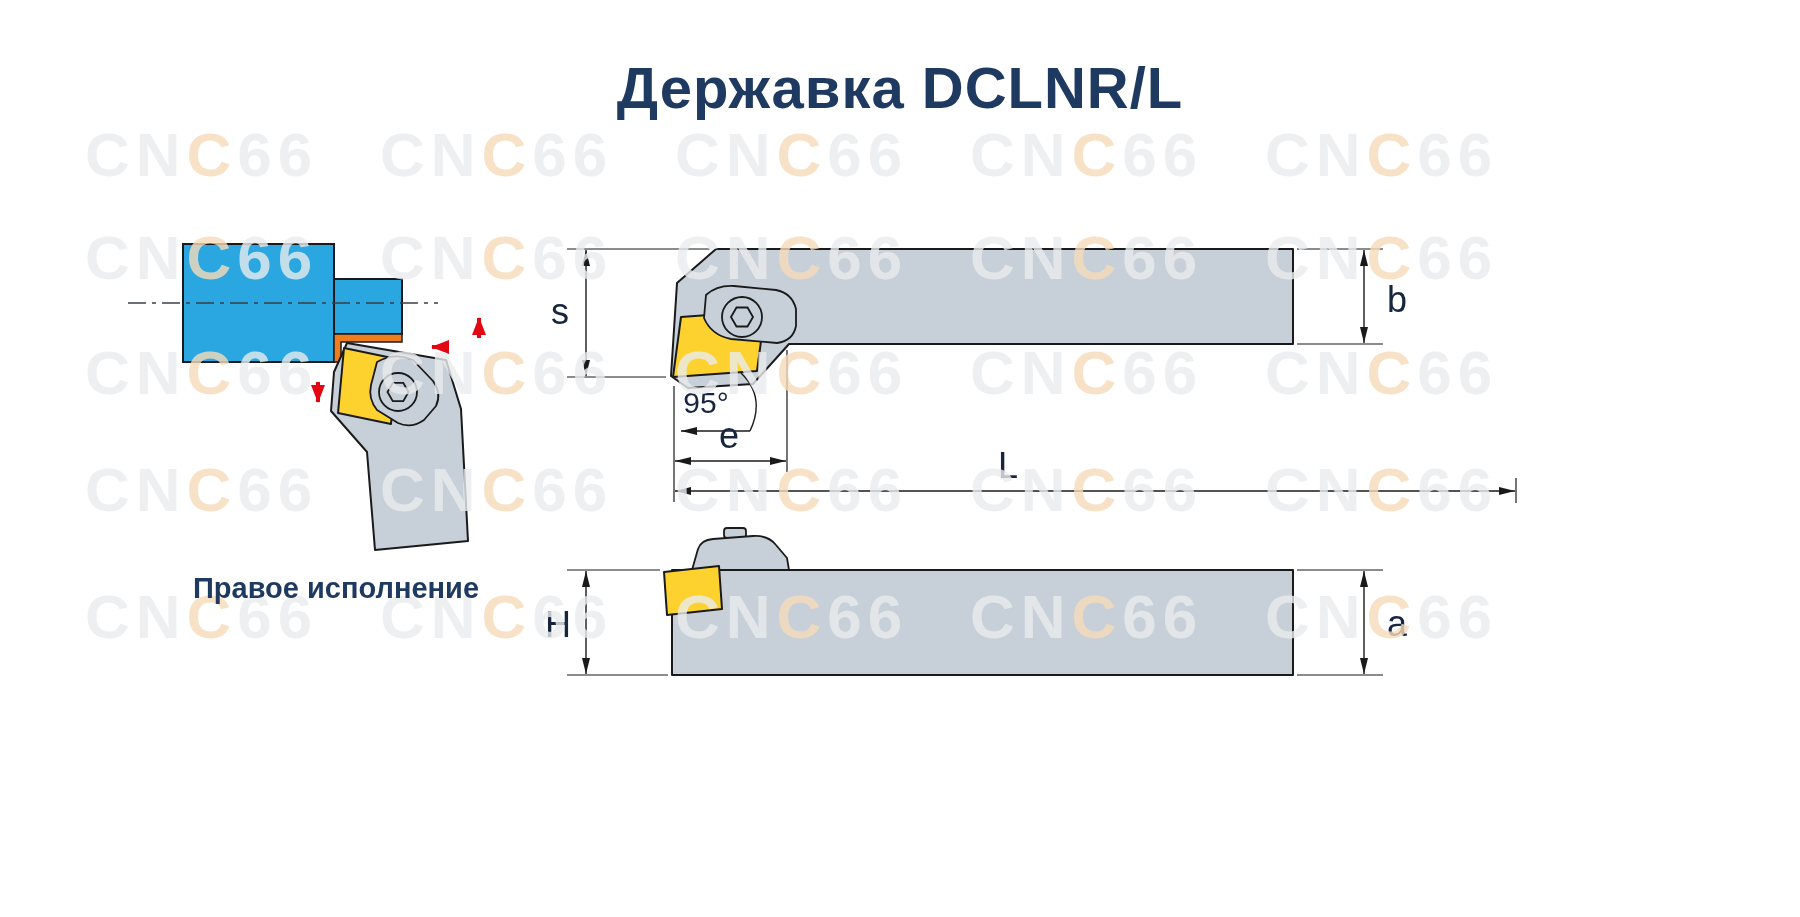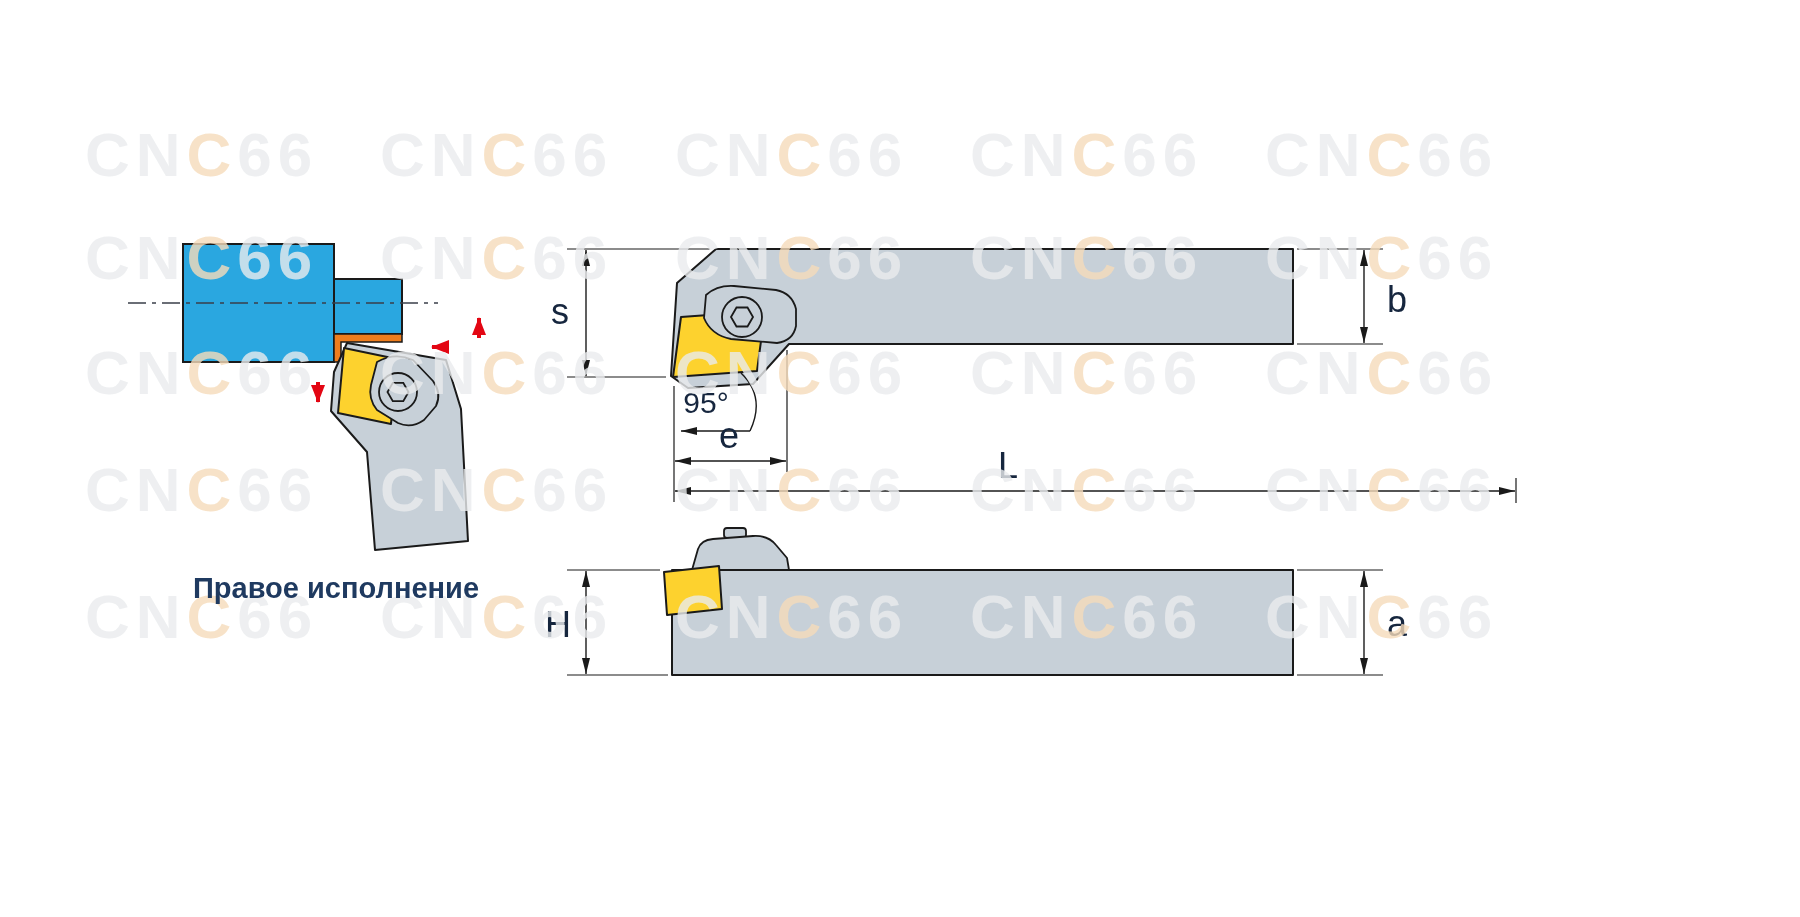--- a/index.html
+++ b/index.html
@@ -56,20 +56,21 @@
       <div class="wm" style="left: 675px; top: 459px;"><span style="color: rgb(234, 236, 238);">C</span><span style="color: rgb(234, 236, 238);">N</span><span style="color: rgb(246, 220, 187);">C</span><span style="color: rgb(234, 236, 238);">6</span><span style="color: rgb(234, 236, 238);">6</span></div>
       <div class="wm" style="left: 970px; top: 459px;"><span style="color: rgb(234, 236, 238);">C</span><span style="color: rgb(234, 236, 238);">N</span><span style="color: rgb(246, 220, 187);">C</span><span style="color: rgb(234, 236, 238);">6</span><span style="color: rgb(234, 236, 238);">6</span></div>
       <div class="wm" style="left: 1265px; top: 459px;"><span style="color: rgb(234, 236, 238);">C</span><span style="color: rgb(234, 236, 238);">N</span><span style="color: rgb(246, 220, 187);">C</span><span style="color: rgb(234, 236, 238);">6</span><span style="color: rgb(234, 236, 238);">6</span></div>
       <div class="wm" style="left: 85px; top: 586px;"><span style="color: rgb(234, 236, 238);">C</span><span style="color: rgb(234, 236, 238);">N</span><span style="color: rgb(246, 220, 187);">C</span><span style="color: rgb(234, 236, 238);">6</span><span style="color: rgb(234, 236, 238);">6</span></div>
       <div class="wm" style="left: 380px; top: 586px;"><span style="color: rgb(234, 236, 238);">C</span><span style="color: rgb(234, 236, 238);">N</span><span style="color: rgb(246, 220, 187);">C</span><span style="color: rgb(234, 236, 238);">6</span><span style="color: rgb(234, 236, 238);">6</span></div>
       <div class="wm" style="left: 675px; top: 586px;"><span style="color: rgb(234, 236, 238);">C</span><span style="color: rgb(234, 236, 238);">N</span><span style="color: rgb(246, 220, 187);">C</span><span style="color: rgb(234, 236, 238);">6</span><span style="color: rgb(234, 236, 238);">6</span></div>
       <div class="wm" style="left: 970px; top: 586px;"><span style="color: rgb(234, 236, 238);">C</span><span style="color: rgb(234, 236, 238);">N</span><span style="color: rgb(246, 220, 187);">C</span><span style="color: rgb(234, 236, 238);">6</span><span style="color: rgb(234, 236, 238);">6</span></div>
       <div class="wm" style="left: 1265px; top: 586px;"><span style="color: rgb(234, 236, 238);">C</span><span style="color: rgb(234, 236, 238);">N</span><span style="color: rgb(246, 220, 187);">C</span><span style="color: rgb(234, 236, 238);">6</span><span style="color: rgb(234, 236, 238);">6</span></div>
     </div>
 
+  <h1 class="title">Державка DCLNR/L</h1>
 
   <svg class="drawing" width="1800" height="917" viewBox="0 0 1800 917">
     <defs>
       <marker id="dimArrow" markerUnits="userSpaceOnUse" markerWidth="16" markerHeight="8" viewBox="0 0 16 8" refX="16" refY="4" orient="auto-start-reverse">
         <path d="M0,0 L16,4 L0,8 Z" style="fill:var(--line)"></path>
       </marker>
       <marker id="redArrow" markerUnits="userSpaceOnUse" markerWidth="18" markerHeight="14" viewBox="0 0 18 14" refX="17" refY="7" orient="auto-start-reverse">
         <path d="M0,0 L18,7 L0,14 Z" style="fill:var(--arrow-red)"></path>
       </marker>
     </defs>

